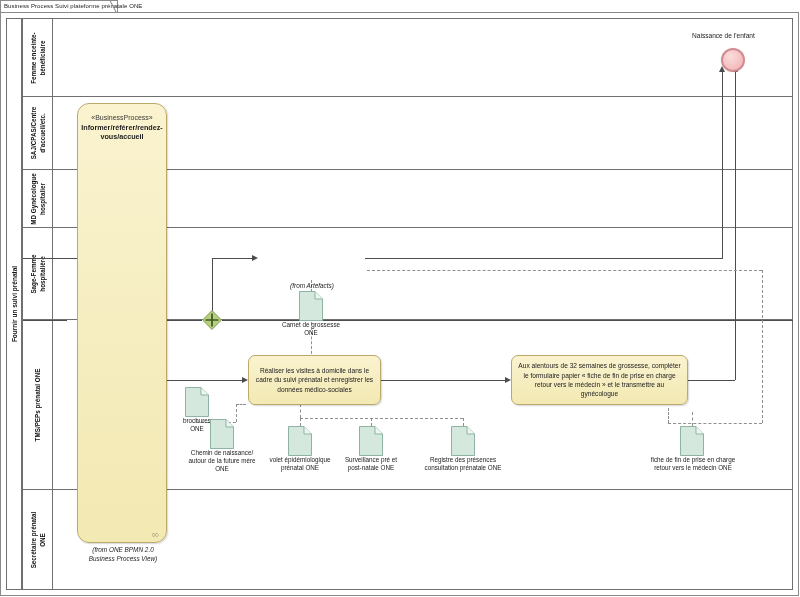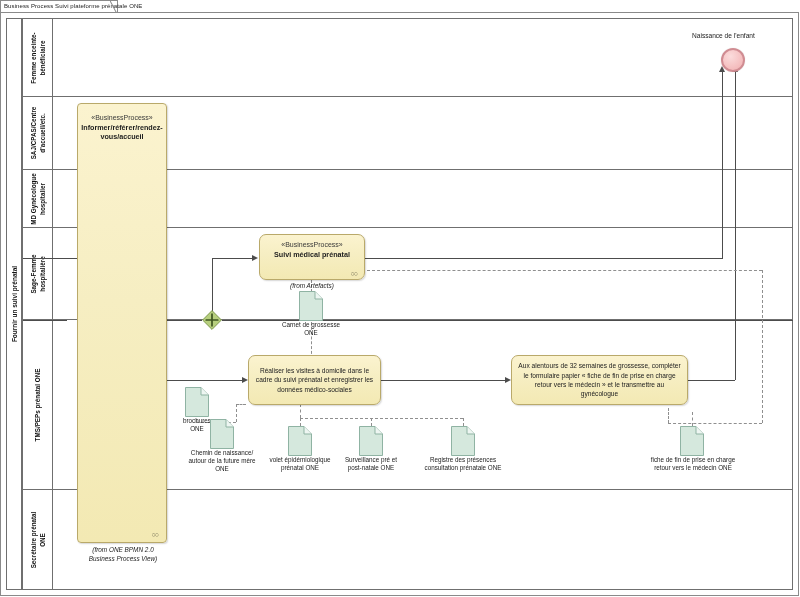--- a/index.html
+++ b/index.html
@@ -88,21 +88,21 @@
     position:absolute;font-size:7px;color:#6e6a52;letter-spacing:-1px;
   }
   .from-note{
     position:absolute;font-size:6.4px;font-style:italic;color:#1b1b1b;
     text-align:center;line-height:1.35;white-space:nowrap;
   }
 
   
   #subprocess-informer{
     left:77px;top:103px;width:90px;height:440px;
-    border-radius:4px;
+    border-radius:12px;
   }
   #subprocess-informer .stereo{margin-top:10px;}
   #subprocess-informer .bname{margin-top:1px;padding:0 3px;}
 
   
   .doc{
     position:absolute;width:24px;height:30px;
   }
   .doc svg{display:block;}
   .doc-label{
@@ -231,25 +231,20 @@
   <div class="dln v" style="left:668px;top:408px;height:15px;"></div>
   <div class="dln v" style="left:692px;top:412px;height:14px;"></div>
 
   <div class="bp-box" id="subprocess-informer">
     <div class="stereo">«BusinessProcess»</div>
     <div class="bname">Informer/référer/rendez-vous/accueil</div>
     <div class="sub-marker" style="right:8px;bottom:4px;">○○</div>
   </div>
   <div class="from-note nl" style="left:77px;top:546px;width:92px;">(from ONE BPMN 2.0<br>Business Process View)</div>
 
-  <div class="bp-box" id="subprocess-suivi" style="left:259px;top:234px;width:106px;height:46px;">
-    <div class="stereo" style="margin-top:6px;">«BusinessProcess»</div>
-    <div class="bname" style="margin-top:1px;">Suivi médical prénatal</div>
-    <div class="sub-marker" style="right:7px;bottom:2px;">○○</div>
-  </div>
   <div class="from-note" style="left:259px;top:282px;width:106px;">(from Artefacts)</div>
 
   <div class="bp-box" id="task-visites" style="left:248px;top:355px;width:133px;height:50px;display:flex;align-items:center;justify-content:center;">
     <div class="tname" style="padding:0 5px;">Réaliser les visites à domicile dans le cadre du suivi prénatal et enregistrer les données médico-sociales</div>
   </div>
 
   <div class="bp-box" id="task-32" style="left:511px;top:355px;width:177px;height:50px;display:flex;align-items:center;justify-content:center;">
     <div class="tname" style="padding:0 6px;">Aux alentours de 32 semaines de grossesse, compléter le formulaire papier « fiche de fin de prise en charge retour vers le médecin » et le transmettre au gynécologue</div>
   </div>
 

